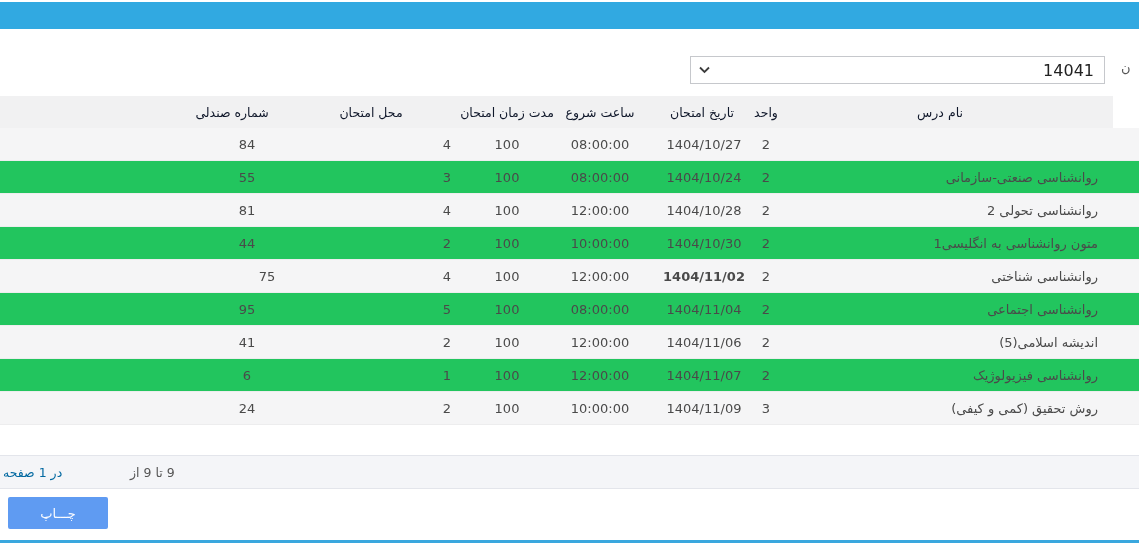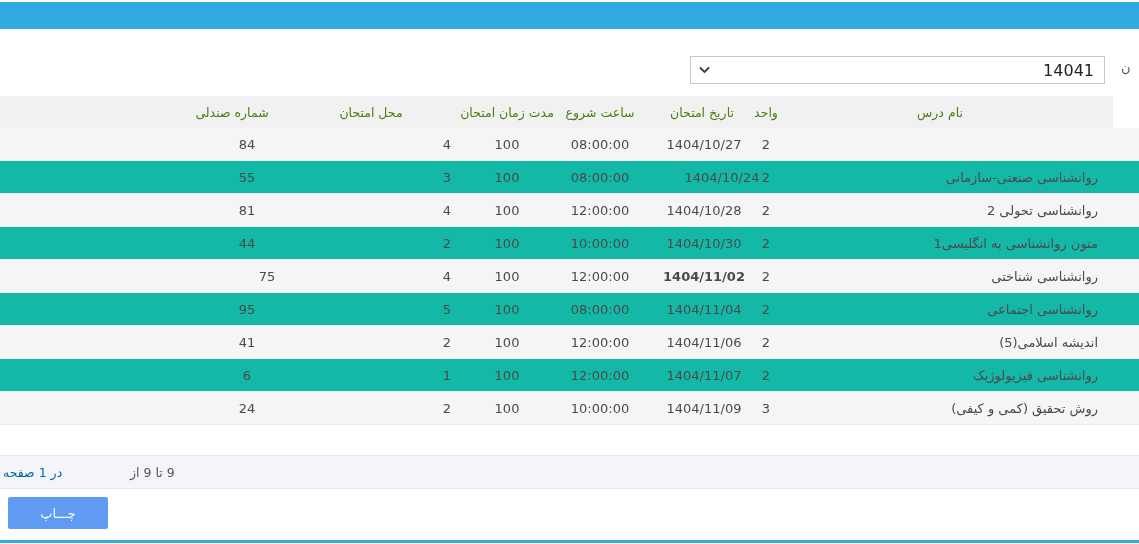--- a/index.html
+++ b/index.html
@@ -44,35 +44,35 @@
   
   .grid-header {
     position: absolute; top: 96px; left: 0;
     width: 1113px; height: 32px;
     background: #f1f1f2;
     border-bottom: 1px solid #e7e7e9;
   }
   .grid-header .hcell {
     position: absolute; top: 50%;
     transform: translate(-50%, -50%);
-    font-size: 12.5px; color: #4d7c0f;
+    font-size: 12.5px; color: #0f172a;
     white-space: nowrap; direction: rtl;
     cursor: pointer;
   }
   
   .grid-body {
     position: absolute; top: 128px; left: 0;
     width: 1139px;
   }
   .grid-row {
     position: relative;
     width: 100%; height: 33px;
     box-sizing: border-box;
     border-bottom: 1px solid #ededee;
-    background: #14b8a6;
+    background: #22c55e;
   }
   .grid-row.stripe { background: #f5f5f6; }
   .grid-row .cell {
     position: absolute; top: 50%;
     transform: translate(-50%, -50%);
     font-size: 13px; color: #4a4a4a;
     white-space: nowrap;
   }
   .grid-row .cell.course {
     left: auto; right: 41px;
@@ -149,21 +149,21 @@
       <span class="cell" style="left: 507px;">100</span>
       <span class="cell" style="left: 600px;">08:00:00</span>
       <span class="cell" style="left: 704px;">1404/10/27</span>
       <span class="cell" style="left: 766px;">2</span>
     </div>
     <div class="grid-row">
       <span class="cell" style="left: 247px;">55</span>
       <span class="cell" style="left: 447px;">3</span>
       <span class="cell" style="left: 507px;">100</span>
       <span class="cell" style="left: 600px;">08:00:00</span>
-      <span class="cell" style="left: 722px;">1404/10/24</span>
+      <span class="cell" style="left: 704px;">1404/10/24</span>
       <span class="cell" style="left: 766px;">2</span>
       <span class="cell course" dir="rtl">روانشناسی صنعتی-سازمانی</span>
     </div>
     <div class="grid-row stripe">
       <span class="cell" style="left: 247px;">81</span>
       <span class="cell" style="left: 447px;">4</span>
       <span class="cell" style="left: 507px;">100</span>
       <span class="cell" style="left: 600px;">12:00:00</span>
       <span class="cell" style="left: 704px;">1404/10/28</span>
       <span class="cell" style="left: 766px;">2</span>

